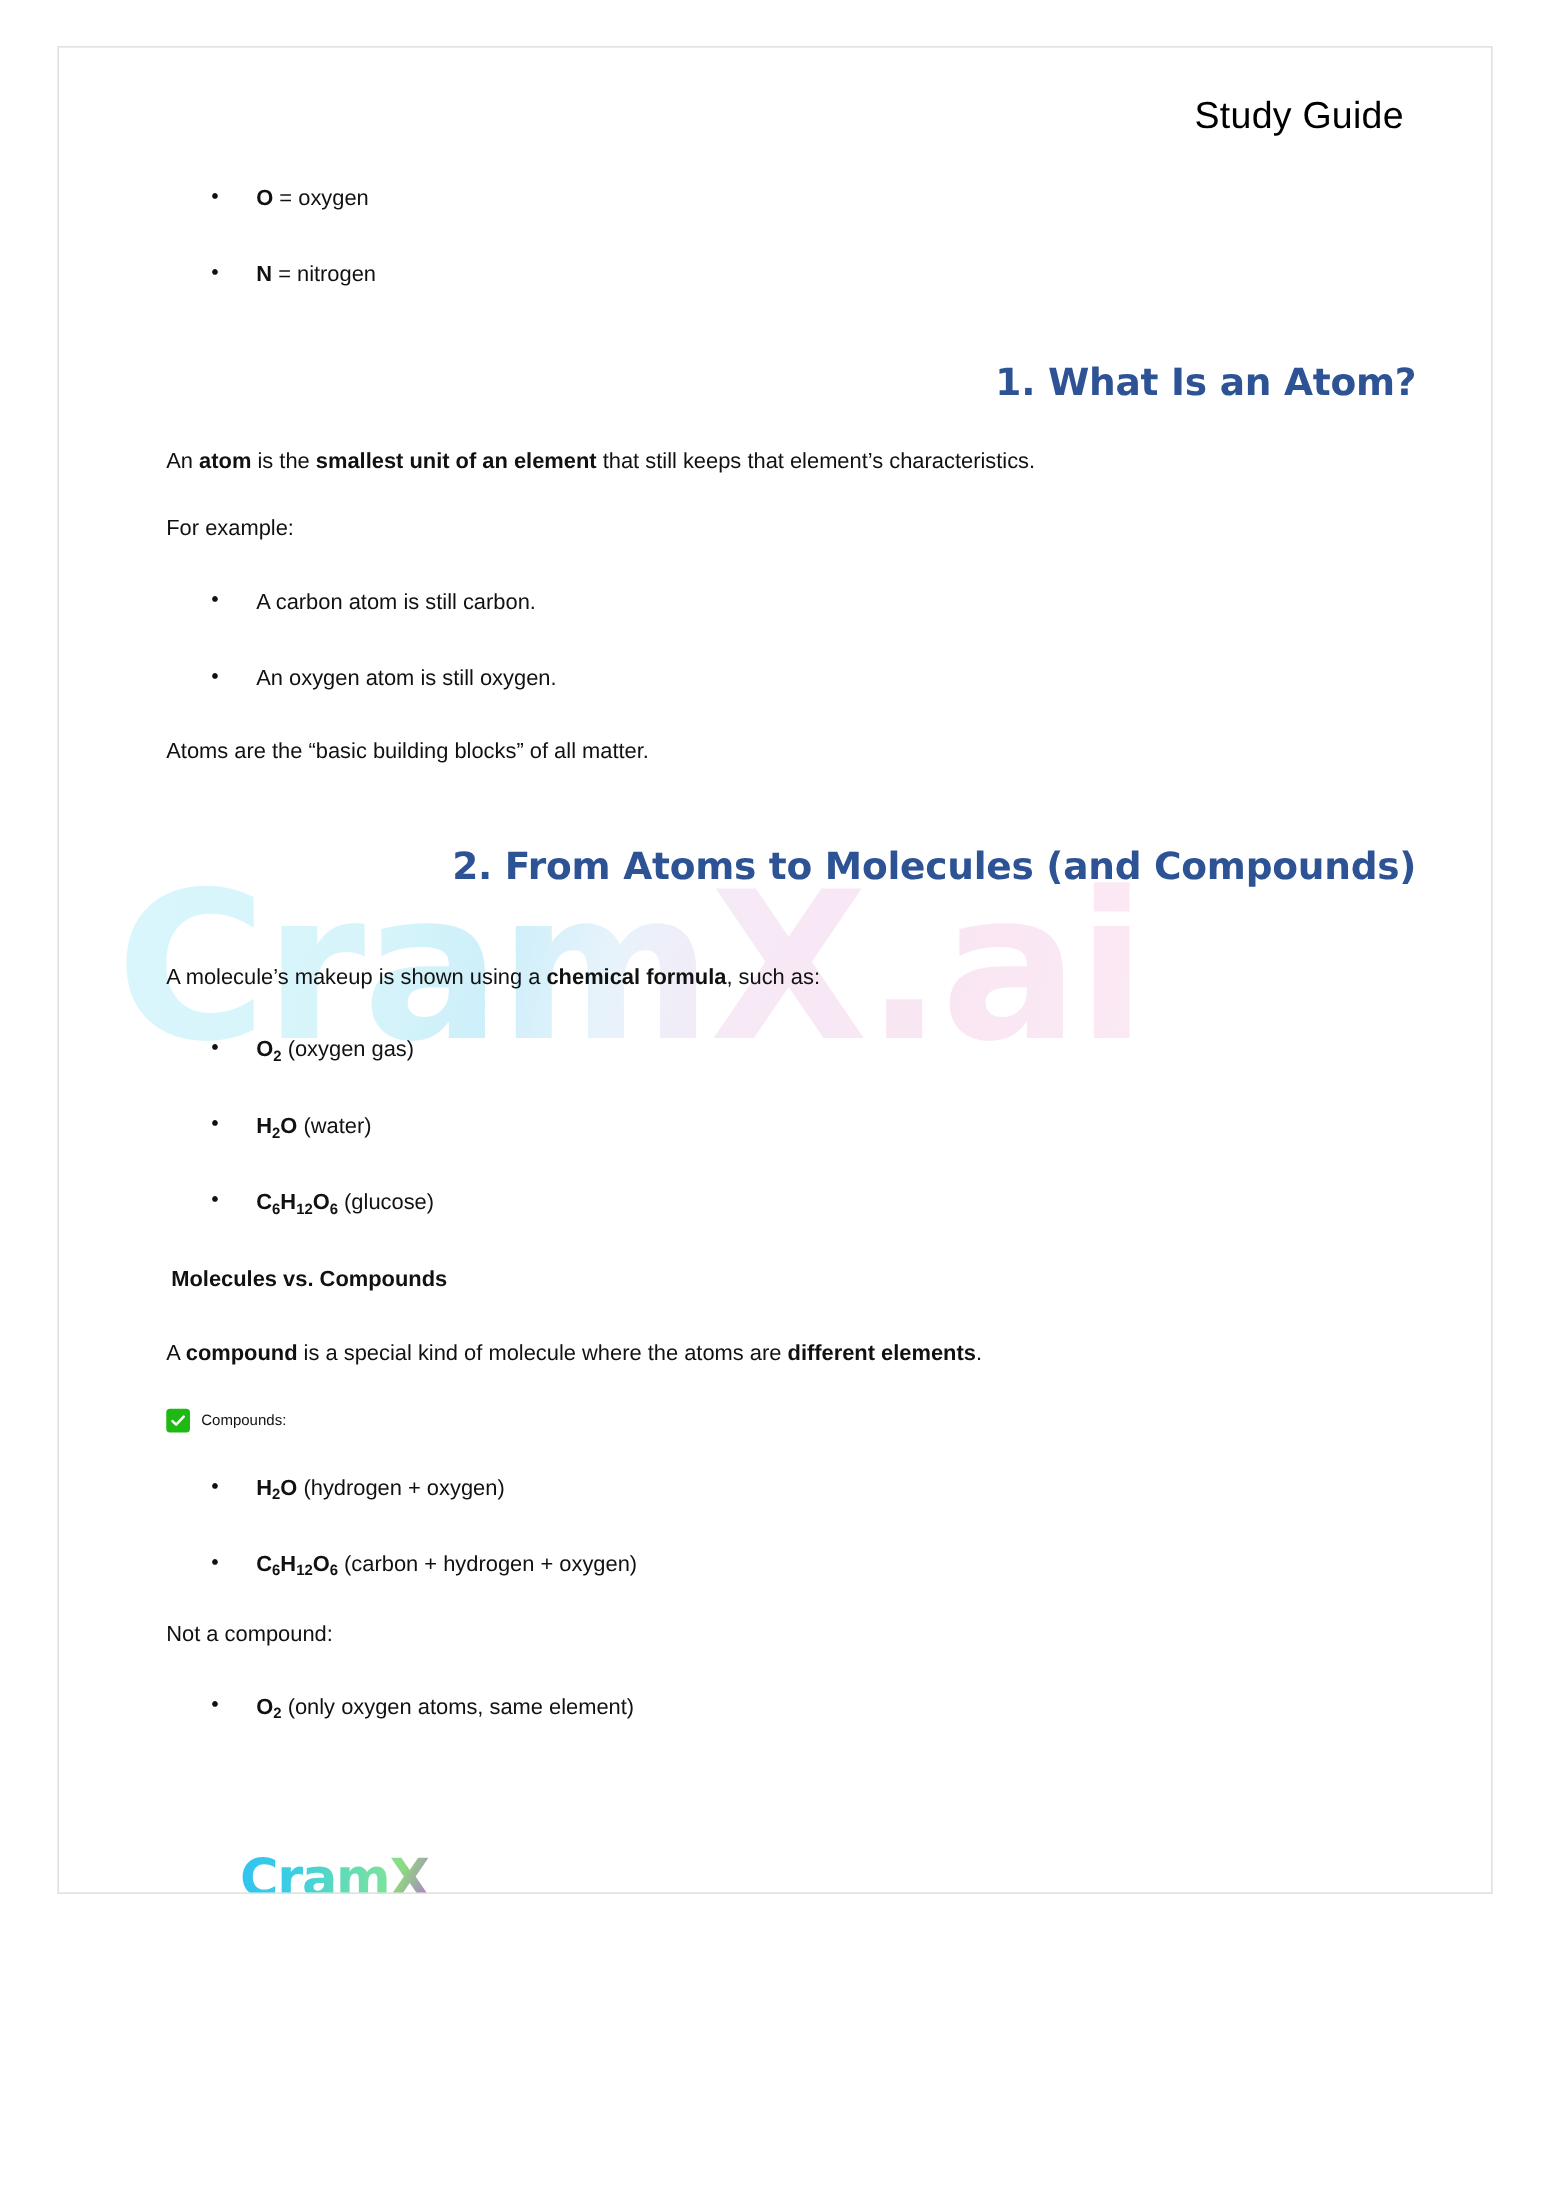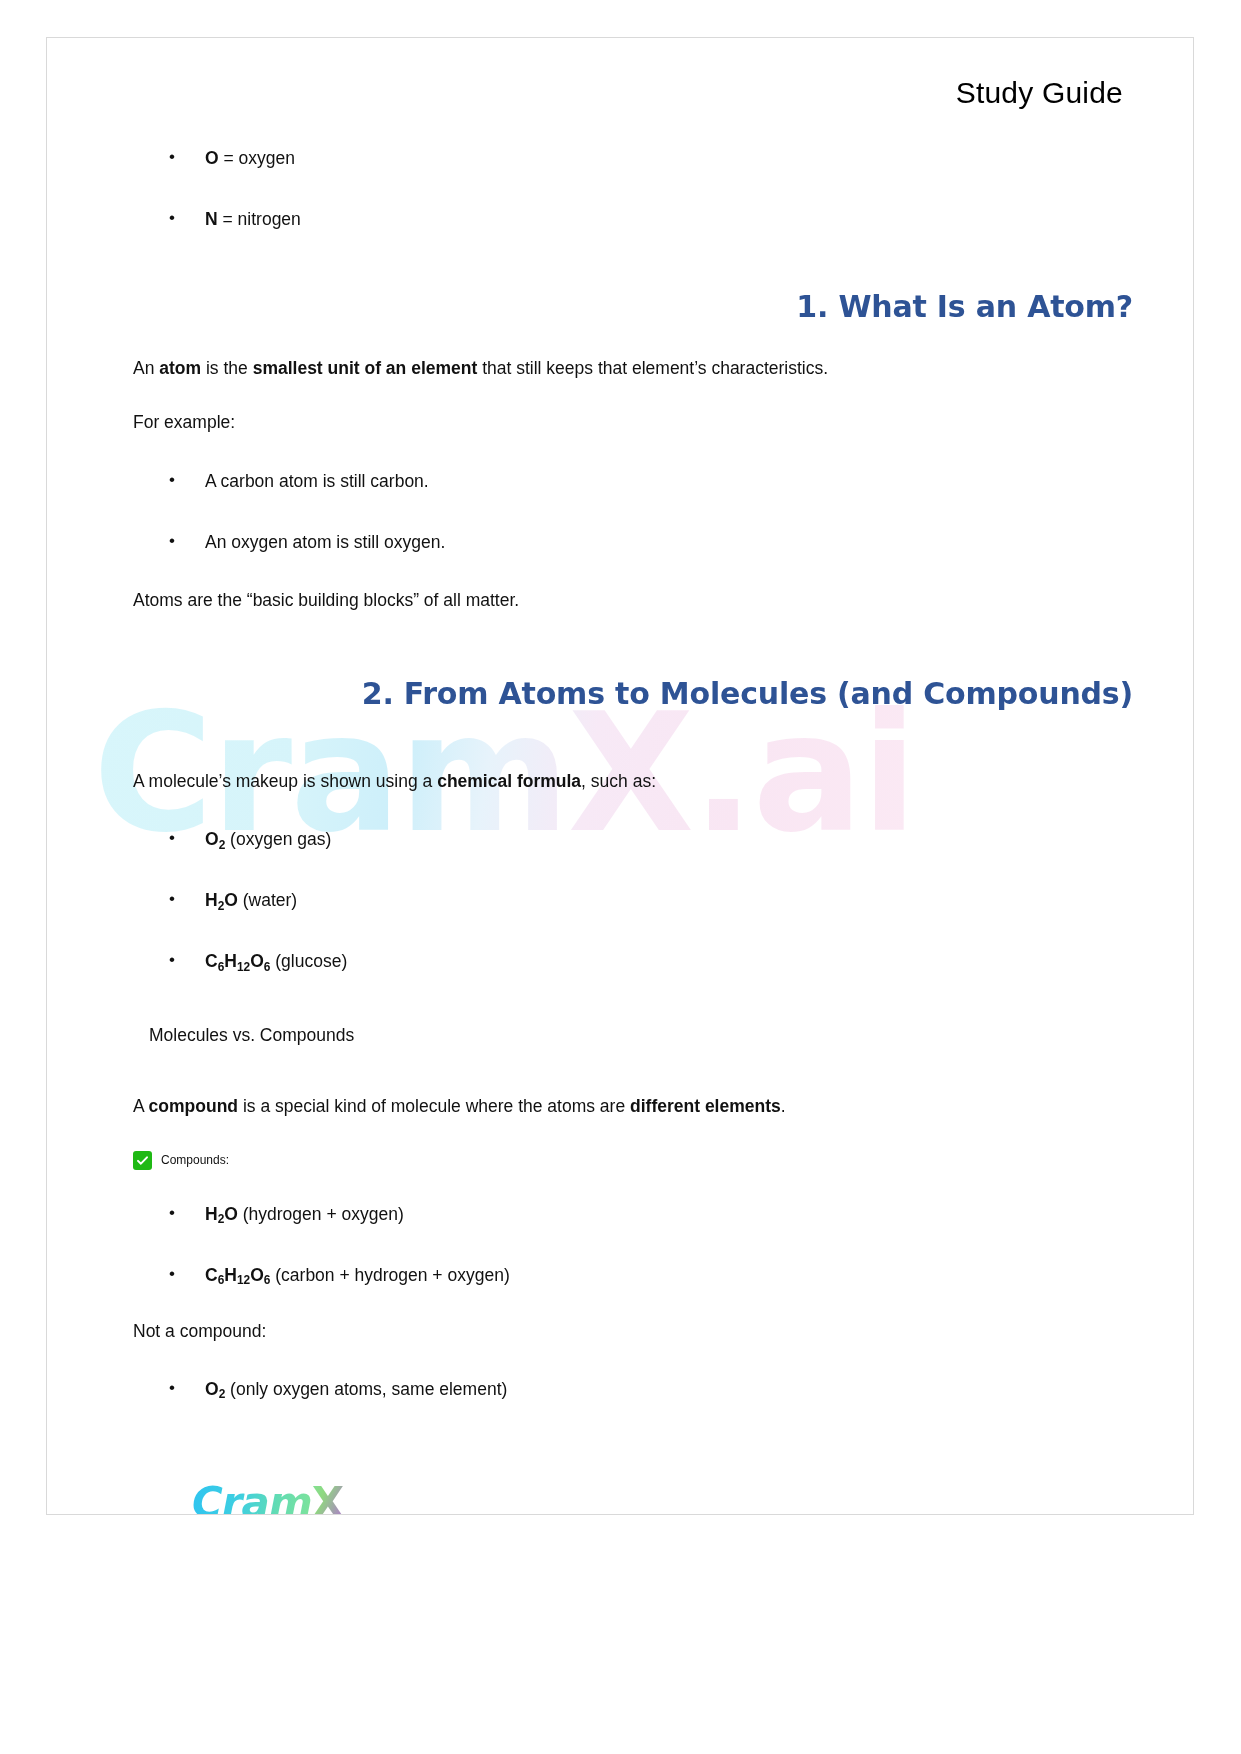--- a/index.html
+++ b/index.html
@@ -92,23 +92,23 @@
     font-size: 17.5px;
     line-height: 1.62;
     color: #111111;
     margin: 0;
   }
   p.body-text b,
   .bold { font-weight: bold; }
 
   .sub-heading {
     font-size: 17.5px;
-    font-weight: normal;
-    color: #111111;
-    margin: 16px;
+    font-weight: bold;
+    color: #111111;
+    margin: 4px;
   }
 
   
   ul.bullets {
     list-style: none;
     margin: 0;
     padding: 0;
   }
   ul.bullets li {
     position: relative;
@@ -172,21 +172,20 @@
     font-size: 42px;
     font-weight: bold;
     letter-spacing: -1px;
     z-index: 3;
   }
   .logo-cram {
     background-image: linear-gradient(95deg, #2fc4f0 0%, #3ecfe0 40%, #62dcb4 70%, #7fe39a 100%);
     -webkit-background-clip: text;
     background-clip: text;
     color: transparent;
-    font-style: italic;
     -webkit-text-fill-color: transparent;
   }
   .logo-x {
     background-image: linear-gradient(115deg, #7fe39a 0%, #8fd87f 35%, #b46ed8 100%);
     -webkit-background-clip: text;
     background-clip: text;
     color: transparent;
     -webkit-text-fill-color: transparent;
   }
 </style>

